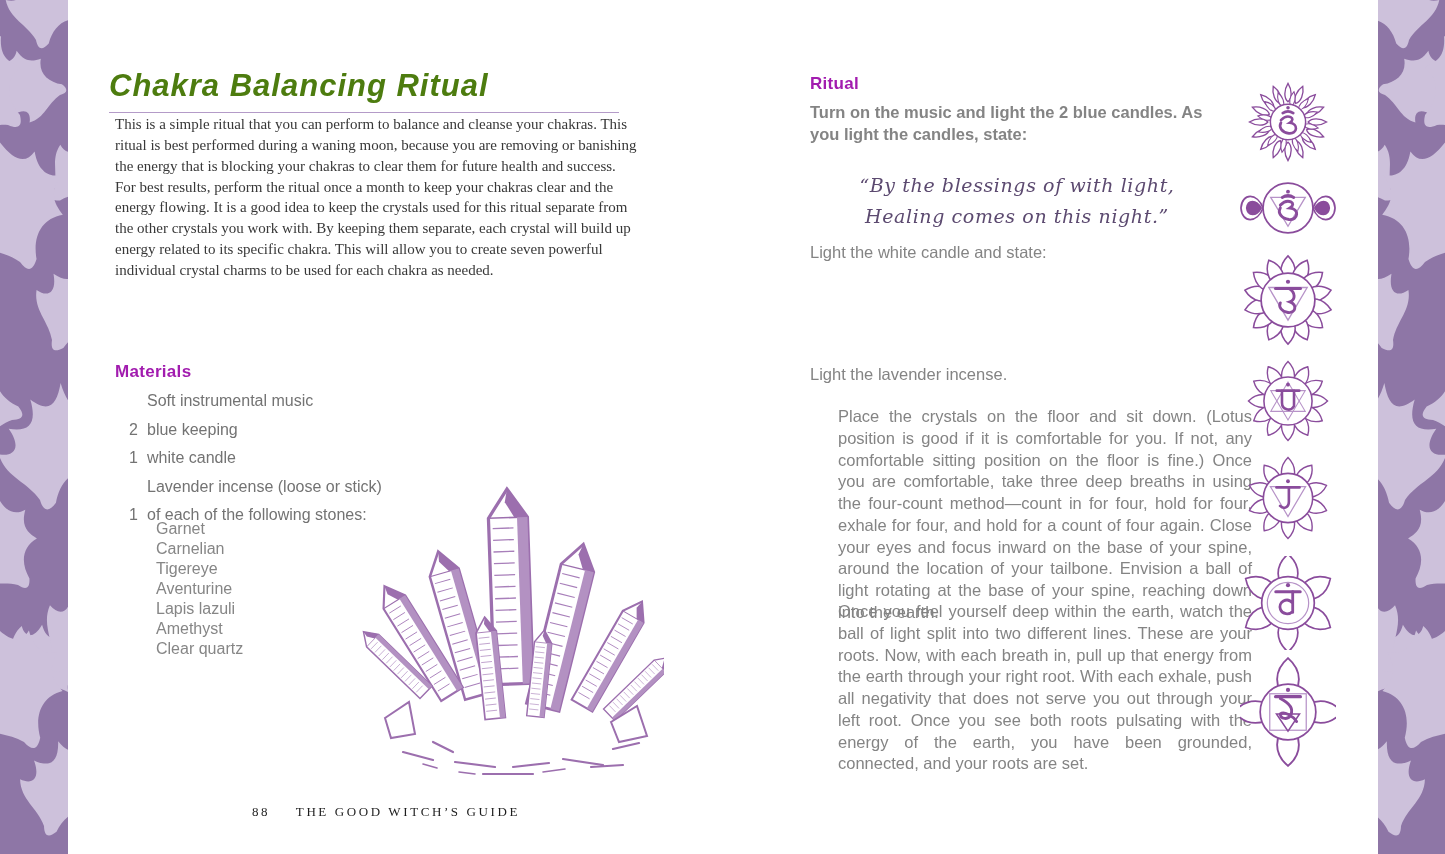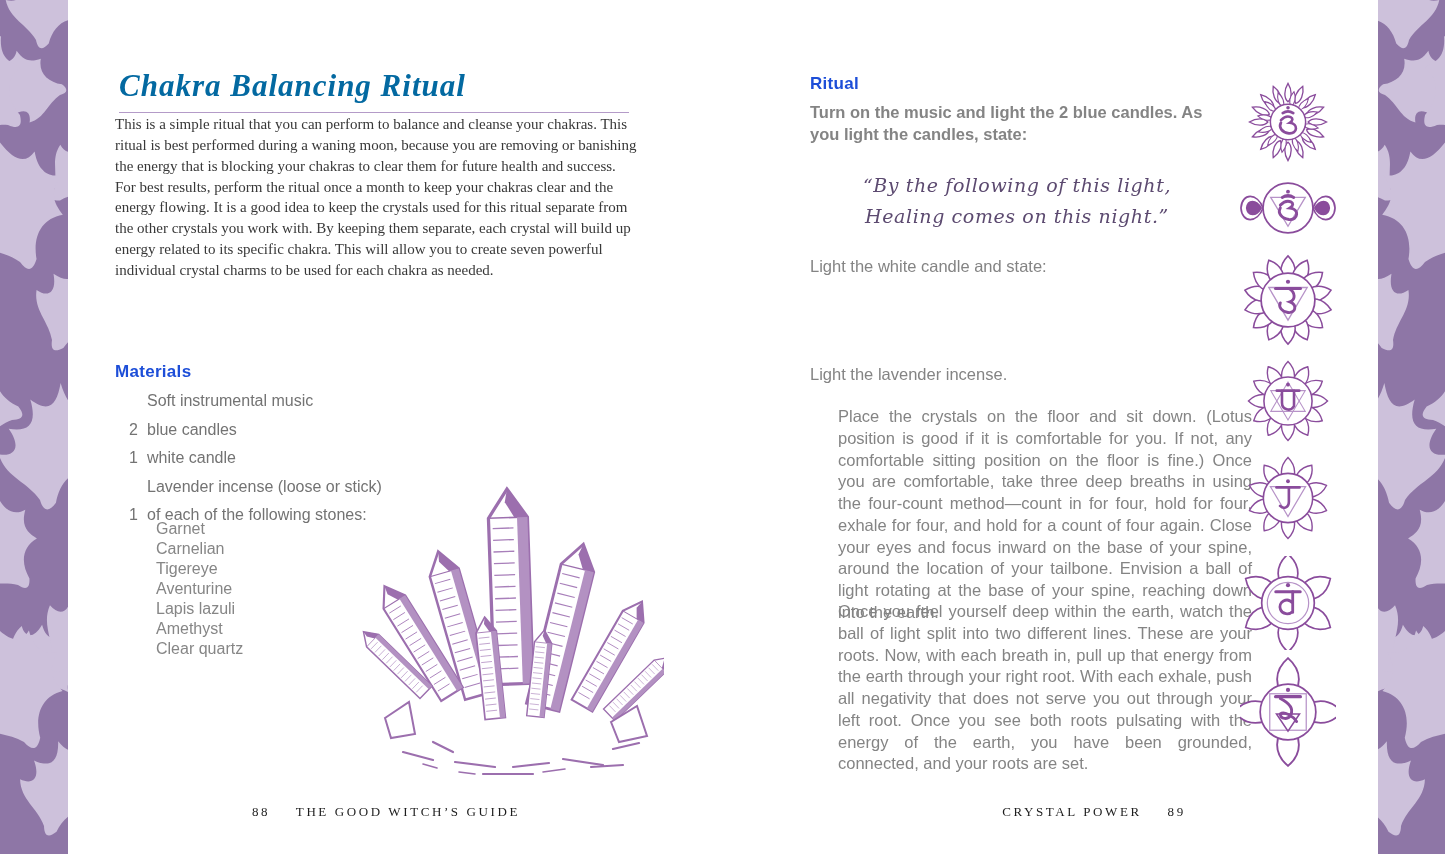--- a/index.html
+++ b/index.html
@@ -8,33 +8,33 @@
     position:relative; width:1445px; height:854px;
     background:#ffffff; overflow:hidden;
     font-family:"Liberation Sans", sans-serif;
   }
   
   .border-strip { position:absolute; top:0; height:854px; }
   .border-left  { left:0;  width:68px; }
   .border-right { right:0; width:67px; }
   
   .page-title {
-    position:absolute; left:119px; top:68px; width:510px;
-    font-family:Liberation Serif, serif; font-style:italic;
-    font-size:31px; color:#0369a1; letter-spacing:1px;
+    position:absolute; left:109px; top:68px; width:510px;
+    font-family:Liberation Sans, sans-serif; font-style:italic;
+    font-size:31px; color:#4d7c0f; letter-spacing:1px;
     padding-bottom:8px; border-bottom:1.5px solid #b49bc8;
   }
   .intro-para {
     position:absolute; left:115px; top:114px; width:523px;
     font-family:"Liberation Serif", serif; font-size:15px;
     line-height:1.39; color:#383838;
   }
   .section-heading {
     font-family:"Liberation Sans", sans-serif; font-weight:bold;
-    font-size:17px; color:#1d4ed8; letter-spacing:0.3px;
+    font-size:17px; color:#a21caf; letter-spacing:0.3px;
   }
   #materials-heading { position:absolute; left:115px; top:362px; }
   .materials-list { position:absolute; left:115px; top:392px; width:290px; }
   .mat-row { display:flex; margin-bottom:10px; font-size:16px; color:#737373; line-height:18.5px; }
   .mat-qty { width:32px; text-align:right; padding-right:9px; flex:none; }
   .mat-item { flex:1; }
   .stones-list { position:absolute; left:156px; top:519px; font-size:16px; color:#868686; line-height:20px; }
   .stone { margin-bottom:0; }
   .crystal-illustration { position:absolute; left:362px; top:466px; width:302px; height:310px; }
   
@@ -124,21 +124,21 @@
 
   <h2 id="materials-heading" class="section-heading">Materials</h2>
 
   <div class="materials-list">
     <div class="mat-row">
       <span class="mat-qty"></span>
       <span class="mat-item">Soft instrumental music</span>
     </div>
     <div class="mat-row">
       <span class="mat-qty">2</span>
-      <span class="mat-item">blue candles</span>
+      <span class="mat-item">blue keeping</span>
     </div>
     <div class="mat-row">
       <span class="mat-qty">1</span>
       <span class="mat-item">white candle</span>
     </div>
     <div class="mat-row">
       <span class="mat-qty"></span>
       <span class="mat-item">Lavender incense (loose or stick)</span>
     </div>
     <div class="mat-row">
@@ -173,25 +173,25 @@
       <path d="M40,286 l30,8 M92,296 l40,5 M150,301 l36,-4 M200,293 l40,6 M250,283 l26,-6 M70,276 l20,10 M228,301 l32,-2 M120,308 l50,0" stroke="#9c6fae" stroke-width="2.2" fill="none" stroke-linecap="round"></path>
       <path d="M60,298 l14,4 M180,306 l22,-3 M96,306 l16,2" stroke="#9c6fae" stroke-width="1.6" fill="none" stroke-linecap="round"></path>
     </g>
   </svg>
 
   <h2 id="ritual-heading" class="rp section-heading">Ritual</h2>
 
   <p class="rp sans-para" style="top:102px;font-weight:bold;">Turn on the music and light the 2 blue candles. As you light the candles, state:</p>
 
   <div class="quote" style="top:170px;">
-    <div>“By the following of this light,</div>
+    <div>“By the blessings of with light,</div>
     <div>Healing comes on this night.”</div>
   </div>
 
-  <p class="rp sans-para" style="top:256px;">Light the white candle and state:</p>
+  <p class="rp sans-para" style="top:242px;">Light the white candle and state:</p>
 
 
   <p class="rp sans-para" style="top:364px;">Light the lavender incense.</p>
 
   <p class="rp sans-para justified" style="top:406px;">Place the crystals on the floor and sit down. (Lotus position is good if it is comfortable for you. If not, any comfortable sitting position on the floor is fine.) Once you are comfortable, take three deep breaths in using the four-count method—count in for four, hold for four, exhale for four, and hold for a count of four again. Close your eyes and focus inward on the base of your spine, around the location of your tailbone. Envision a ball of light rotating at the base of your spine, reaching down into the earth.</p>
 
   <p class="rp sans-para justified" style="top:601px;">Once you feel yourself deep within the earth, watch the ball of light split into two different lines. These are your roots. Now, with each breath in, pull up that energy from the earth through your right root. With each exhale, push all negativity that does not serve you out through your left root. Once you see both roots pulsating with the energy of the earth, you have been grounded, connected, and your roots are set.</p>
 
   <svg class="chakra-icon" style="top:80px; height:84px;" viewBox="-50 -50 100 100">
     <g fill="#ffffff" stroke="#8a4c9c" stroke-width="1.6">
@@ -332,18 +332,14 @@
     </g>
     <polygon points="-12,2 12,2 0,20" fill="none" stroke="#8a4c9c" stroke-width="1.6"></polygon>
     <use href="#bseed" transform="translate(0,-4)"></use>
     <path d="M-8,-14 C0,-10 6,-4 3,3 C0,9 -8,7 -8,2 C-4,-1 5,4 9,10" fill="none" stroke="#8a4c9c" stroke-width="3" stroke-linecap="round"></path>
   </svg>
 
   <div class="footer footer-left">
     <span>88</span><span class="gap"></span>
     <span>THE GOOD WITCH’S GUIDE</span>
   </div>
-  <div class="footer footer-right">
-    <span>CRYSTAL POWER</span><span class="gap"></span>
-    <span>89</span>
-  </div>
 
 </div>
 
 </body></html>

